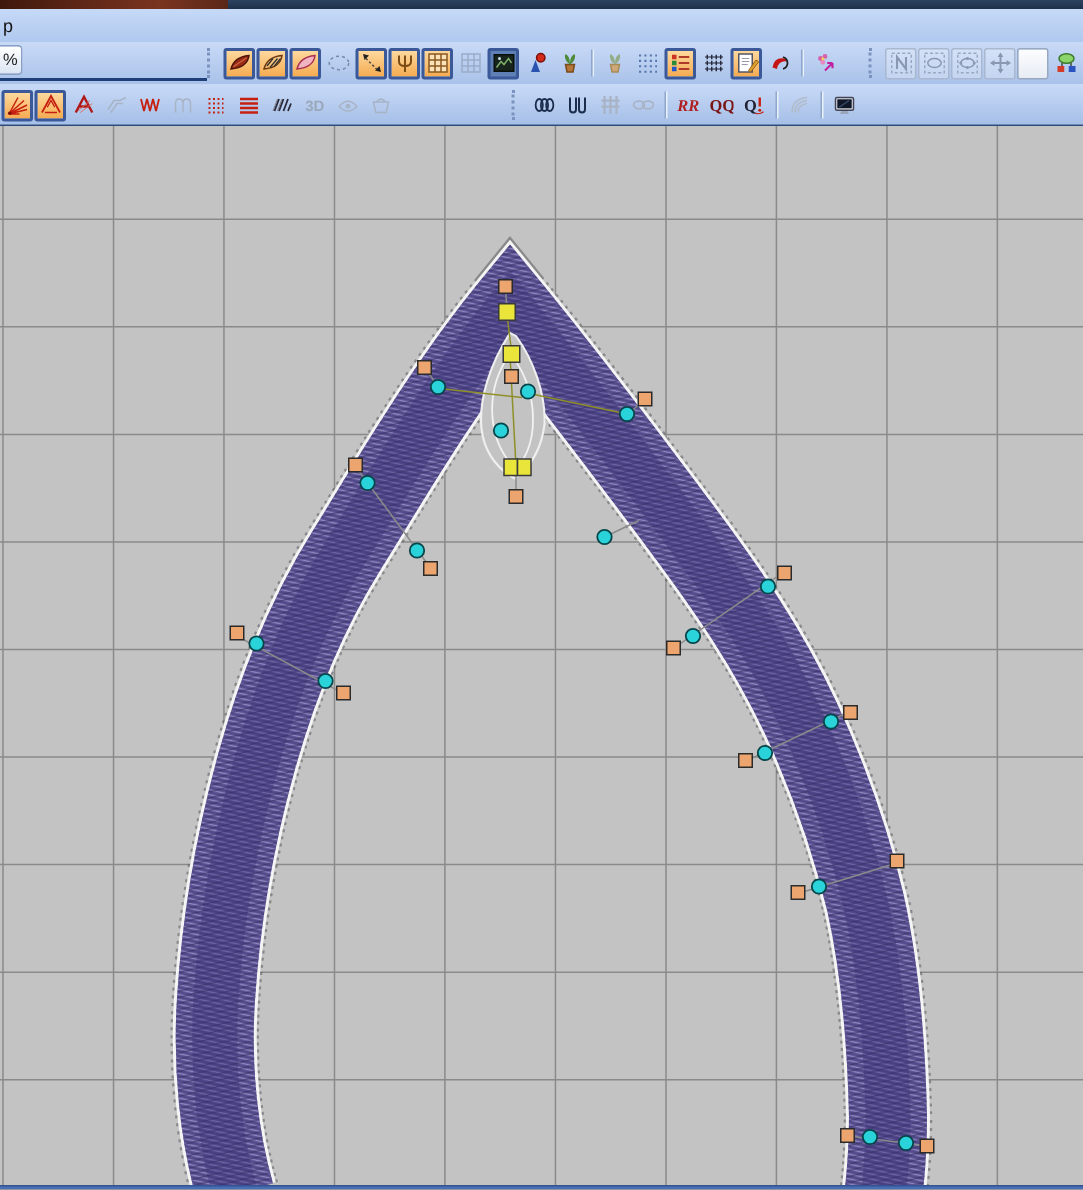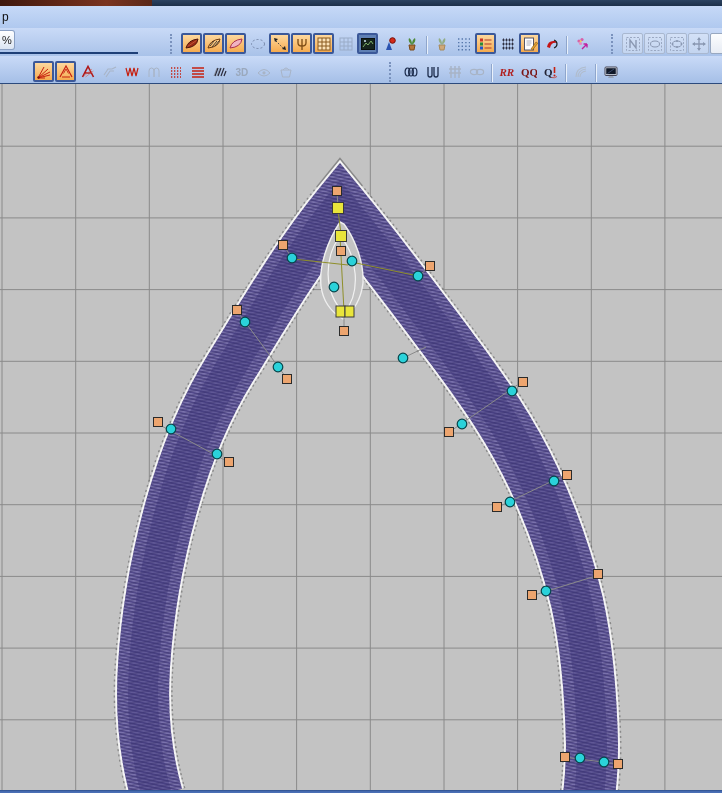--- a/index.html
+++ b/index.html
@@ -11,21 +11,21 @@
   .menubar{position:absolute;left:0;top:6px;width:100%;height:22px;
           background:linear-gradient(#c6d9f7,#b0c9ef);font-size:12px;color:#111;}
   .menu-label{position:absolute;left:2px;top:4px;}
   .trow{position:absolute;left:0;width:100%;height:28px;}
   .trow1{top:28px;background:linear-gradient(#c9daf7,#a9c2e9);}
   .trow2{top:56px;background:linear-gradient(#c9daf7,#a5bfe7);border-bottom:1px solid #2c4a7c;box-sizing:border-box;}
   .combo{position:absolute;left:0;top:2px;width:15px;height:20px;box-sizing:border-box;
          background:linear-gradient(#ffffff,#dbe5f3);border:1px solid #8aa0c4;border-left:none;
          border-radius:0 3px 3px 0;font-size:11px;color:#222;display:flex;align-items:center;padding-left:2px;}
   .combo-underline{position:absolute;left:0;top:24px;width:138px;height:2px;background:#1e3f77;}
-  .tgroup{position:absolute;top:2px;display:flex;align-items:flex-end;gap:1px;height:24px;margin-left:32px;}
+  .tgroup{position:absolute;top:2px;display:flex;align-items:center;gap:1px;height:24px;}
   .grip{width:5px;height:20px;border-left:2px dotted #7a92bd;margin:0 3px 0 1px;}
   .sep{width:1px;height:18px;background:#8fa6cc;box-shadow:1px 0 0 #e9f1fb;margin:0 3px;}
   .btn{width:21px;height:21px;display:flex;align-items:center;justify-content:center;
        border-radius:2px;box-sizing:border-box;flex:0 0 auto;}
   .btn svg{width:16px;height:16px;display:block;}
   .b-sel {background:linear-gradient(#fdd89e,#f5ab50);border:2px solid #3b5899;}
   .b-dark{background:#5f80b4;border:2px solid #3b5899;}
   .b-graybox{background:rgba(255,255,255,.28);border:1px solid #a9b8d0;}
   .b-white{background:linear-gradient(#fcfdfe,#e7ecf4);border:1px solid #98a8c0;}
   .canvas-area{position:absolute;left:0;top:84px;width:722px;height:706px;background:#c3c3c3;}
@@ -269,21 +269,21 @@
             <circle cx="8" cy="8.8" r="1.6" fill="#a8b4c6"></circle>
           </svg>
         </div>
         <div class="btn b-flat">
           <svg viewBox="0 0 16 16">
             <path d="M3 6h10l-1.5 7h-7z" fill="none" stroke="#a8b4c6"></path>
             <path d="M5 6q3-4 6 0" fill="none" stroke="#a8b4c6"></path>
           </svg>
         </div>
       </div>
-    <div class="tgroup" style="left:356px">
+    <div class="tgroup" style="left:340px">
         <div class="grip"></div>
         <div class="btn b-flat">
           <svg viewBox="0 0 16 16">
             <g fill="none" stroke="#1c2c4c" stroke-width="1.2">
               <ellipse cx="4.5" cy="8" rx="2.4" ry="4"></ellipse>
               <ellipse cx="8" cy="8" rx="2.4" ry="4"></ellipse>
               <ellipse cx="11.5" cy="8" rx="2.4" ry="4"></ellipse>
             </g>
           </svg>
         </div>

